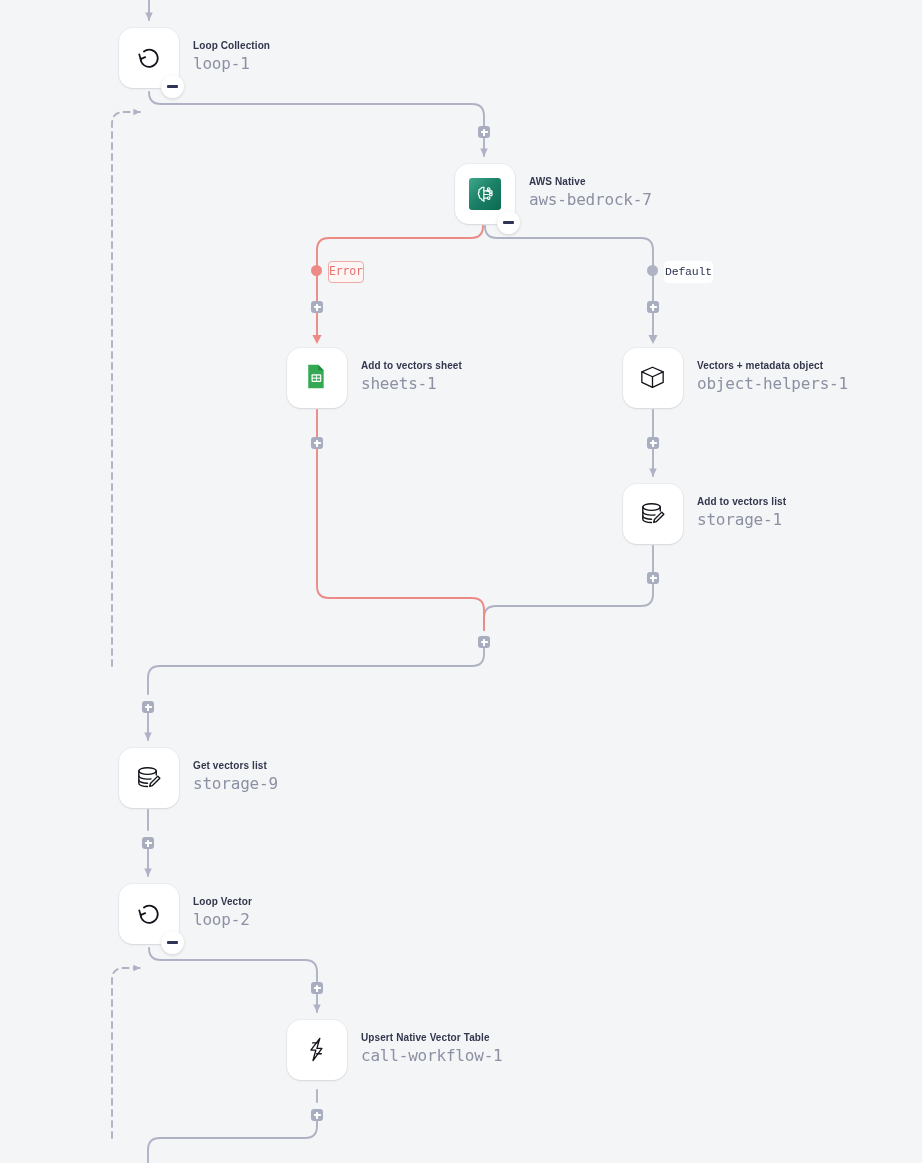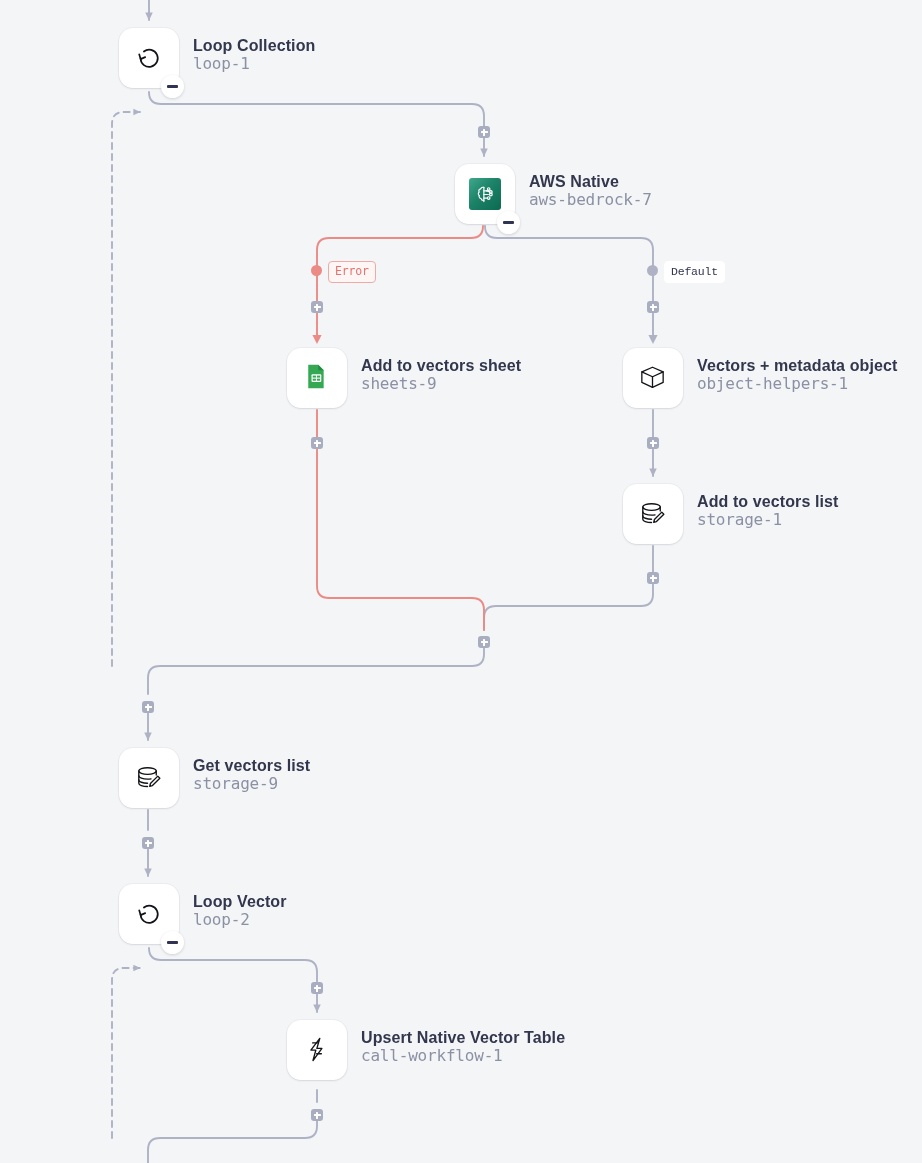--- a/index.html
+++ b/index.html
@@ -30,21 +30,21 @@
     overflow:hidden;
   }
   .bedrock-tile{
     background:linear-gradient(135deg,#3fa98d 0%,#1c8268 45%,#0a6a51 100%);
   }
   .node-labels{
     position:absolute;left:74px;top:9px;
     white-space:nowrap;
   }
   .node-title{
-    font-size:16px;
+    font-size:10px;
     color:#33374d;
     font-weight:600;
     line-height:17px;
     letter-spacing:.1px;
   }
   .node-sub{
     font-family:"DejaVu Sans Mono","Liberation Mono",monospace;
     font-size:16px;
     color:#8b90a3;
     line-height:17px;
@@ -83,21 +83,21 @@
   
   .branch-dot{
     position:absolute;width:11px;height:11px;border-radius:50%;
     z-index:5;
   }
   .badge{
     position:absolute;
     font-family:"DejaVu Sans Mono","Liberation Mono",monospace;
     font-size:11.5px;
     line-height:13px;
-    padding:3px 6px 4px;
+    padding:3px 0 4px;
     border-radius:4px;
     background:#fff;
     white-space:nowrap;
     z-index:5;
     letter-spacing:-.2px;
   }
   .badge-error{color:#e4736f;border:1px solid #eeaaa6;background:#fdf6f5;}
   .badge-default{color:#2f3354;border:1px solid #fff;}
 </style>
 </head>
@@ -211,21 +211,21 @@
           <rect x="11.6" y="13.6" width="10.8" height="8.4" rx="1" fill="#ffffff"></rect>
           <rect x="12.9" y="15" width="3.6" height="2.2" fill="#34a853"></rect>
           <rect x="17.5" y="15" width="3.6" height="2.2" fill="#34a853"></rect>
           <rect x="12.9" y="18.4" width="3.6" height="2.2" fill="#34a853"></rect>
           <rect x="17.5" y="18.4" width="3.6" height="2.2" fill="#34a853"></rect>
         </svg>
       </span>
     </div>
     <div class="node-labels">
       <div class="node-title">Add to vectors sheet</div>
-      <div class="node-sub">sheets-9</div>
+      <div class="node-sub">sheets-1</div>
     </div>
   </div>
 
   <div class="node" style="left:623px;top:348px;">
     <div class="node-box">
       <span class="node-icon">
         <svg viewBox="0 0 32 32" width="31" height="31" fill="none" stroke="#111319" stroke-width="1.35" stroke-linecap="round" stroke-linejoin="round">
           <path d="M16 5.4 L27 10.2 L27 21.1 L16 26.2 L5 21.1 L5 10.2 Z"></path>
           <path d="M5 10.2 L16 15.2 L27 10.2"></path>
           <path d="M16 15.2 L16 26.2"></path>

